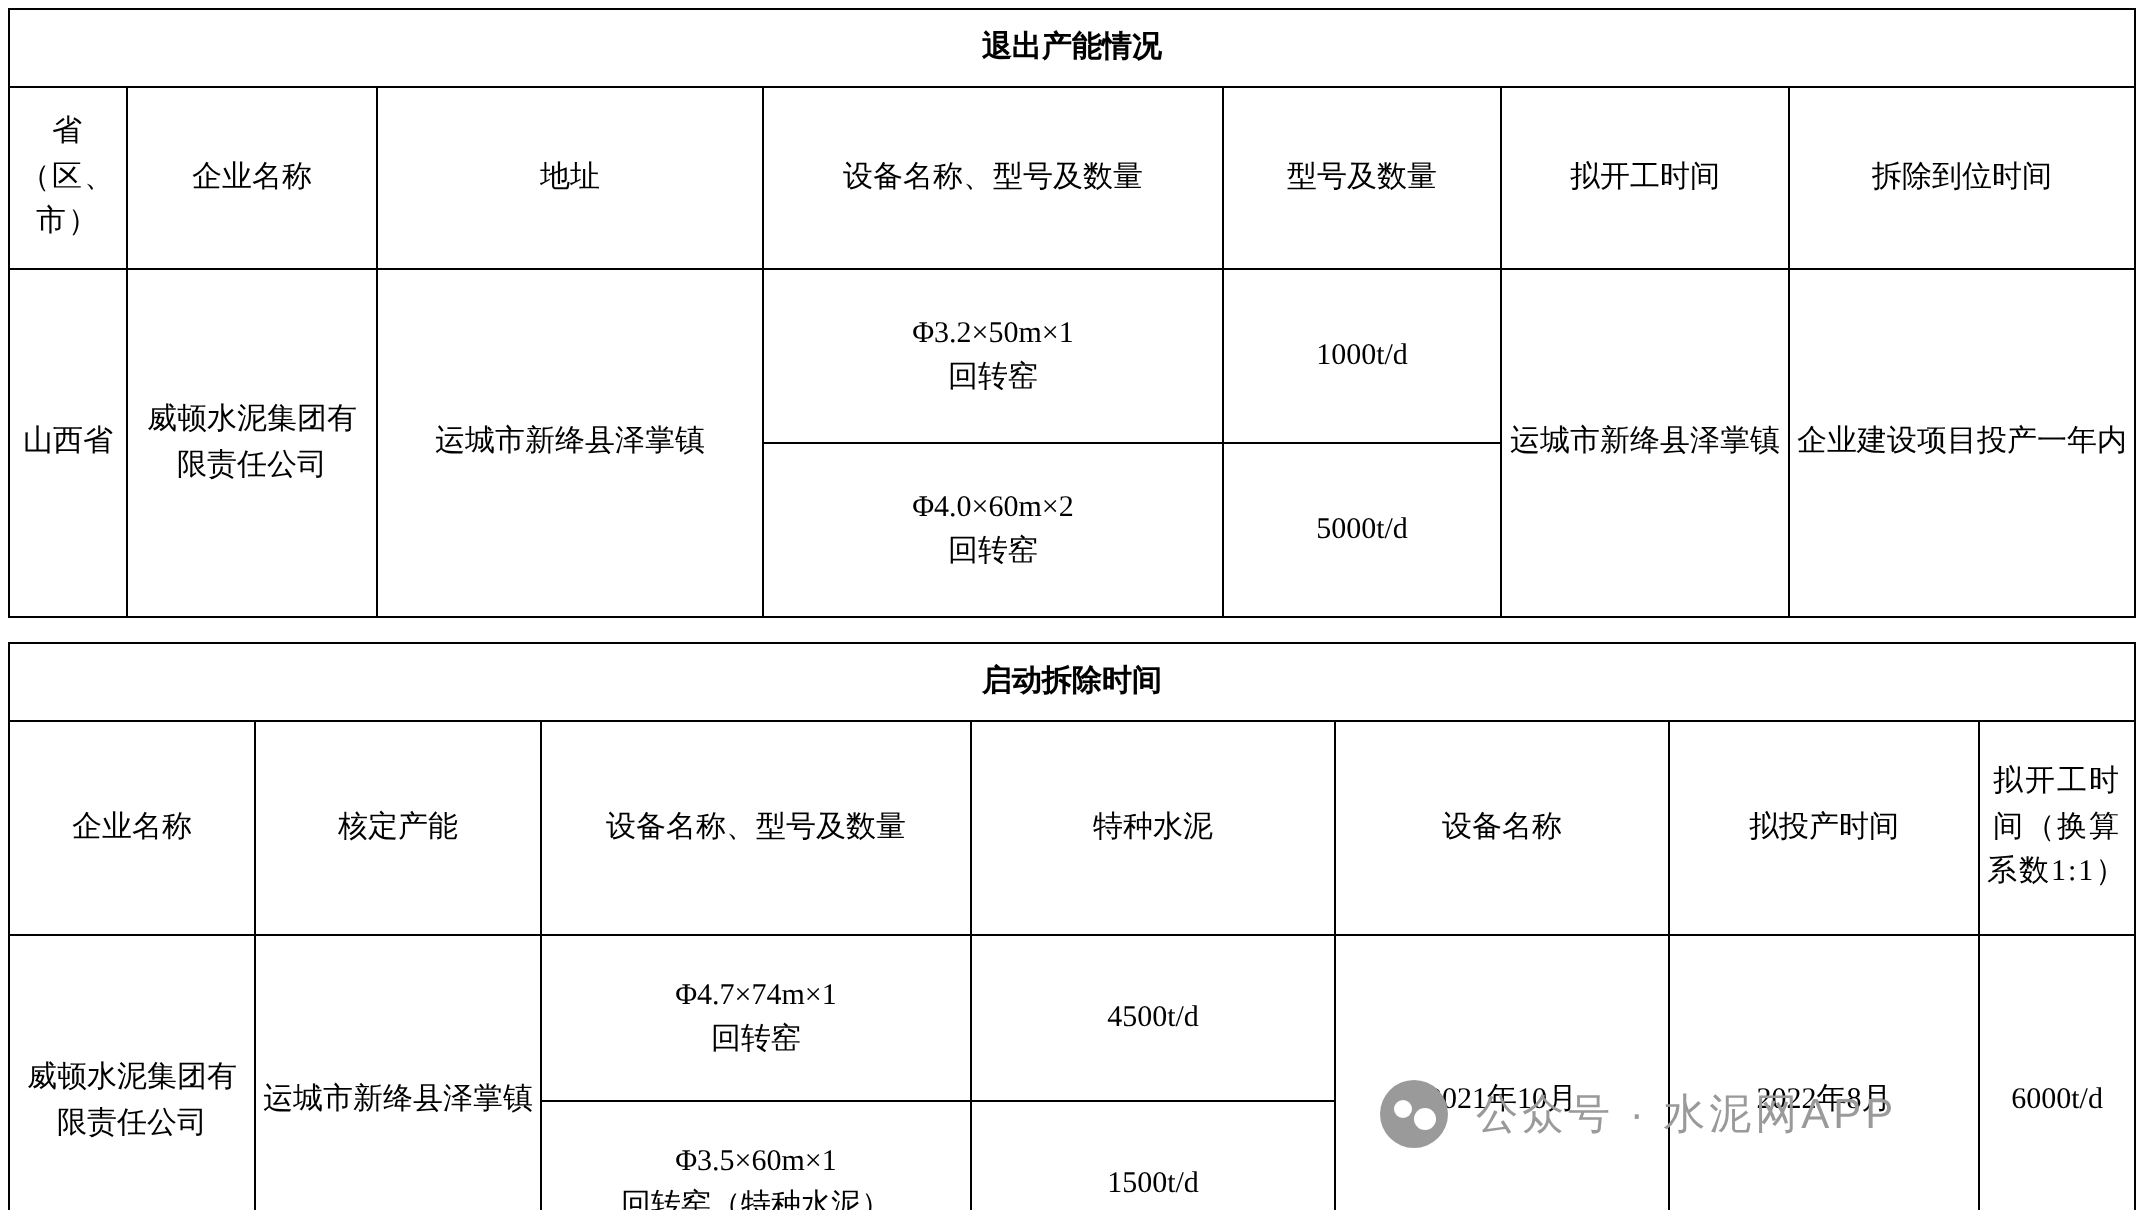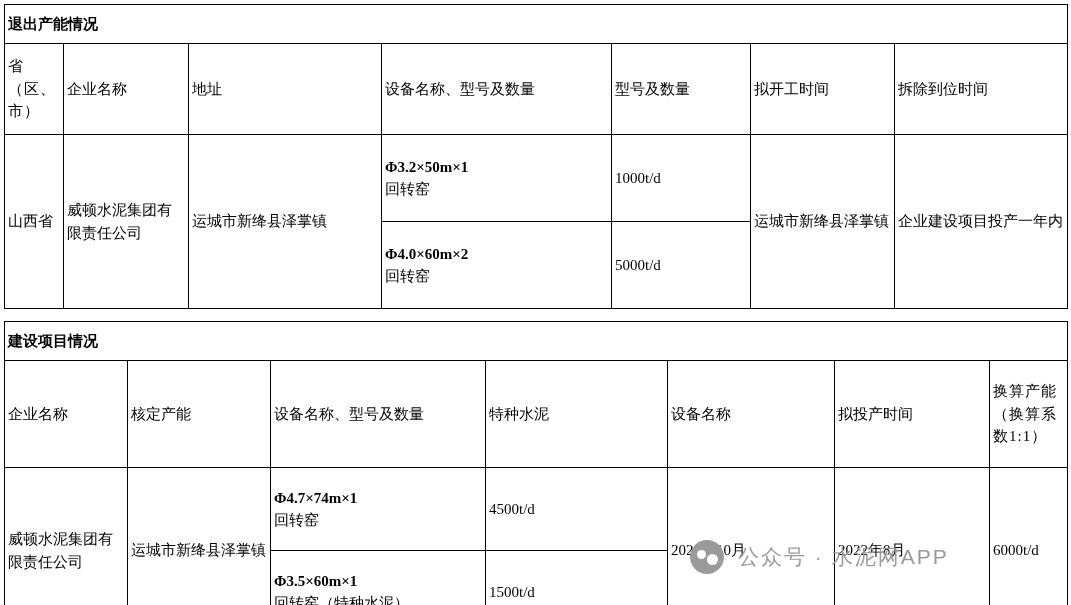--- a/index.html
+++ b/index.html
@@ -22,21 +22,21 @@
     box-sizing: border-box;
   }
   table.grid {
     border-collapse: collapse;
     table-layout: fixed;
     width: 1063px;
     margin: 4px 4px 0 4px;
   }
   table.grid td {
     border: 1px solid #000000;
-    text-align: left;
+    text-align: center;
     vertical-align: middle;
     font-size: 15px;
     line-height: 1.5;
     padding: 4px 3px;
     word-wrap: break-word;
   }
   .section-title {
     font-weight: bold;
     font-size: 15px;
     height: 30px;
@@ -48,21 +48,20 @@
   }
   .hdr2 {
     height: 98px;
     font-size: 15px;
   }
   .vertical-head {
     letter-spacing: 1px;
   }
   .mono {
     font-family: "Liberation Serif", "DejaVu Serif", serif;
-    font-weight: bold;
   }
   .gap {
     height: 8px;
   }
   .watermark {
     position: absolute;
     left: 690px;
     top: 536px;
     display: flex;
     align-items: center;
@@ -159,30 +158,30 @@
       <col style="width:123px">
       <col style="width:143px">
       <col style="width:215px">
       <col style="width:182px">
       <col style="width:167px">
       <col style="width:155px">
       <col style="width:78px">
     </colgroup>
     <tbody>
       <tr>
-        <td class="section-title" colspan="7">建设项目情况</td>
+        <td class="section-title" colspan="7">启动拆除时间</td>
       </tr>
       <tr>
         <td class="hdr2">企业名称</td>
         <td class="hdr2">核定产能</td>
         <td class="hdr2">设备名称、型号及数量</td>
         <td class="hdr2">特种水泥</td>
         <td class="hdr2">设备名称</td>
         <td class="hdr2">拟投产时间</td>
-        <td class="hdr2 vertical-head">换算产能（换算系数1:1）</td>
+        <td class="hdr2 vertical-head">拟开工时间（换算系数1:1）</td>
       </tr>
       <tr>
         <td rowspan="2">威顿水泥集团有限责任公司</td>
         <td rowspan="2">运城市新绛县泽掌镇</td>
         <td style="height:74px">
           <div class="mono">Φ4.7×74m×1</div>
           <div>回转窑</div>
         </td>
         <td style="height:74px">4500t/d</td>
         <td rowspan="2">2021年10月</td>

